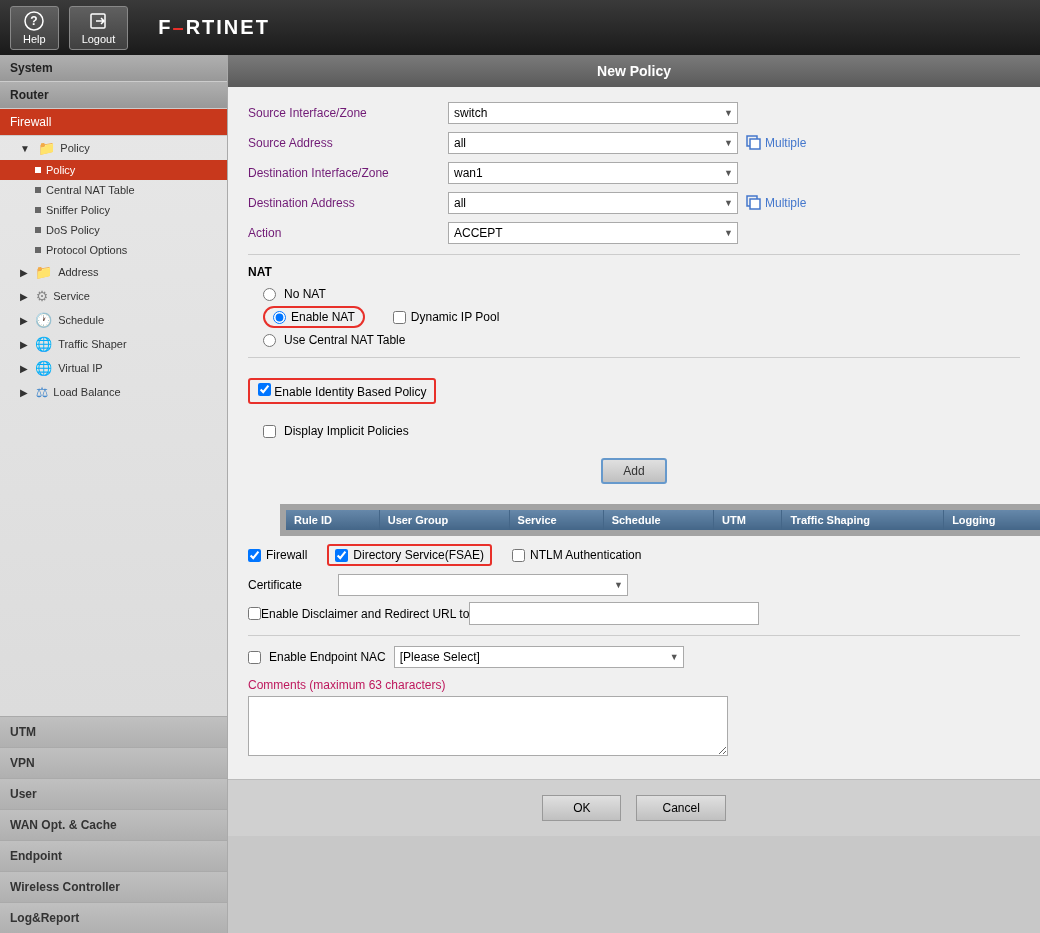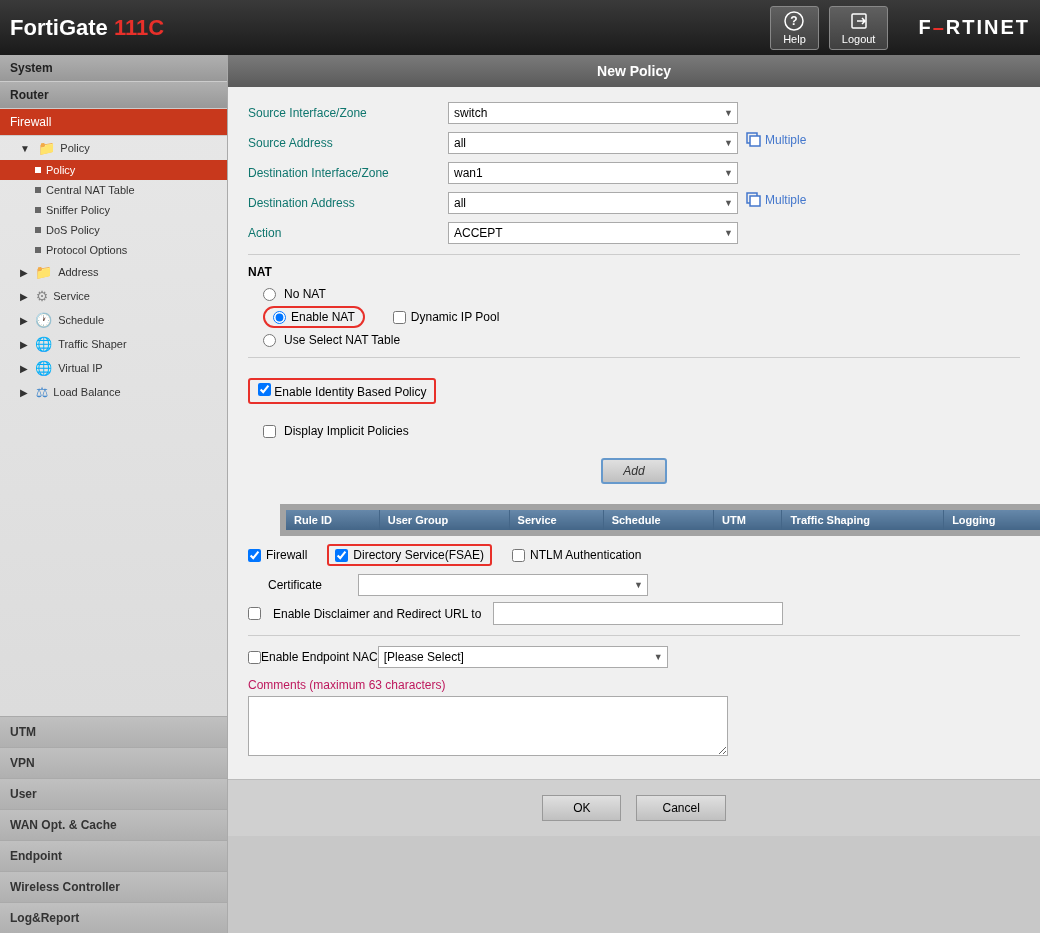--- a/index.html
+++ b/index.html
@@ -34,22 +34,22 @@
     .sidebar-bottom-items { }
     .sidebar-bottom-item { padding: 8px 10px; cursor: pointer; color: #333; border-top: 1px solid #aaa; font-size: 12px; font-weight: bold; background: linear-gradient(180deg, #c0c0c0 0%, #b0b0b0 100%); }
 
     
     .content { flex: 1; background: #c8c8c8; overflow-y: auto; }
     .content-header { background: linear-gradient(180deg, #7a7a7a 0%, #5a5a5a 100%); color: white; text-align: center; padding: 8px; font-size: 14px; font-weight: bold; }
 
     .form-area { background: #f0f0f0; margin: 0; padding: 15px 20px; }
 
     .form-row { display: flex; align-items: center; margin-bottom: 8px; }
-    .form-label { width: 200px; color: #0f766e; font-size: 12px; }
-    .form-control { display: flex; align-items: flex-start; gap: 8px; }
+    .form-label { width: 200px; color: #701a75; font-size: 12px; }
+    .form-control { display: flex; align-items: center; gap: 8px; }
     .select-field { padding: 3px 5px; border: 1px solid #aaa; background: white; font-size: 12px; min-width: 290px; cursor: pointer; appearance: none; -webkit-appearance: none; position: relative; }
     .select-wrapper { position: relative; display: inline-block; }
     .select-wrapper::after { content: '▼'; position: absolute; right: 5px; top: 50%; transform: translateY(-50%); pointer-events: none; font-size: 9px; color: #555; }
     .multiple-link { color: #4477cc; text-decoration: none; font-size: 12px; display: flex; align-items: center; gap: 3px; }
     .multiple-icon { width: 16px; height: 16px; }
 
     .section-divider { border: none; border-top: 1px solid #ccc; margin: 10px 0; }
 
     .nat-section { margin: 10px 0; }
     .nat-title { font-weight: bold; margin-bottom: 8px; }
@@ -57,54 +57,51 @@
     .highlighted-radio { border: 2px solid #e8302a; border-radius: 12px; padding: 2px 8px; display: inline-flex; align-items: center; gap: 5px; }
     .checkbox-row { display: flex; align-items: center; gap: 8px; margin: 5px 0 5px 15px; }
 
     .identity-section { margin: 10px 0; border: 2px solid #e8302a; display: inline-block; border-radius: 3px; padding: 3px 8px; }
     .identity-section-outer { margin: 10px 0; }
 
     .table-container { margin: 8px 0; }
     .policy-table { width: 100%; border-collapse: collapse; border: 6px solid #a3a3a3; margin-left: 32px; }
     .policy-table th { background: linear-gradient(180deg, #6688aa 0%, #446688 100%); color: white; padding: 4px 8px; font-size: 11px; border: 1px solid #446688; text-align: left; }
 
-    .add-btn { background: linear-gradient(180deg, #e0e0e0 0%, #c0c0c0 100%); border: 2px solid #6699cc; color: #333; padding: 4px 20px; cursor: pointer; font-size: 12px; border-radius: 3px; display: block; margin: 20px auto; font-style: italic; }
+    .add-btn { background: linear-gradient(180deg, #e0e0e0 0%, #c0c0c0 100%); border: 2px solid #6699cc; color: #333; padding: 4px 20px; cursor: pointer; font-size: 12px; border-radius: 3px; display: block; margin: 20px auto; }
 
     .auth-options { display: flex; gap: 20px; align-items: center; margin: 8px 0; flex-wrap: wrap; }
     .auth-option { display: flex; align-items: center; gap: 5px; }
     .highlighted-checkbox { border: 2px solid #e8302a; border-radius: 3px; padding: 2px 6px; display: inline-flex; align-items: center; gap: 5px; }
 
     .cert-row { display: flex; align-items: center; margin: 6px 0; }
-    .cert-label { width: 90px; margin-left: 20px; }
+    .cert-label { width: 90px; }
     .cert-select { min-width: 290px; }
 
-    .disclaimer-row { display: flex; align-items: center; gap: 12px; margin: 6px 0; }
+    .disclaimer-row { display: flex; align-items: center; gap: 0; margin: 6px 0; }
     .disclaimer-input { min-width: 290px; border: 1px solid #aaa; padding: 3px 5px; background: white; }
 
-    .endpoint-row { display: flex; align-items: center; margin: 10px 0; }
+    .endpoint-row { display: flex; align-items: center; gap: 8px; margin: 10px 0; }
     .endpoint-select { min-width: 290px; }
 
     .comments-section { margin: 8px 0; }
     .comments-label { margin-bottom: 4px; color: #be185d; }
     .comments-textarea { width: 480px; height: 60px; border: 1px solid #aaa; background: white; resize: both; display: block; }
 
     .btn-row { display: flex; justify-content: center; gap: 15px; padding: 15px; background: #d0d0d0; border-top: 1px solid #bbb; }
     .btn-ok { background: linear-gradient(180deg, #e0e0e0 0%, #c0c0c0 100%); border: 1px solid #999; padding: 5px 30px; cursor: pointer; font-size: 12px; }
     .btn-cancel { background: linear-gradient(180deg, #e0e0e0 0%, #c0c0c0 100%); border: 1px solid #999; padding: 5px 25px; cursor: pointer; font-size: 12px; }
     .folder-icon { color: #d4a020; font-size: 14px; }
     .globe-icon { color: #4488cc; font-size: 14px; }
     .gear-icon { color: #888; font-size: 14px; }
   </style>
 </head>
 <body>
 
 <div class="header">
-  <div class="header-brand">
-    FortiGate <span>111C</span>
-  </div>
   <div class="header-actions">
     <button class="header-btn">
       <svg viewBox="0 0 20 20" fill="none">
         <circle cx="10" cy="10" r="9" stroke="white" stroke-width="1.5"></circle>
         <text x="10" y="14" text-anchor="middle" fill="white" font-size="12" font-weight="bold">?</text>
       </svg>
       <span>Help</span>
     </button>
     <button class="header-btn">
       <svg viewBox="0 0 20 20" fill="none">
@@ -312,21 +309,21 @@
             <input type="radio" name="nat" id="enable-nat" checked="" style="">
             <label for="enable-nat">Enable NAT</label>
           </span>
           <label style="margin-left:20px; display:flex; align-items:center; gap:5px;">
             <input type="checkbox" style="">
             <span>Dynamic IP Pool</span>
           </label>
         </div>
         <div class="radio-row">
           <input type="radio" name="nat" id="central-nat" style="">
-          <label for="central-nat">Use Select NAT Table</label>
+          <label for="central-nat">Use Central NAT Table</label>
         </div>
       </div>
 
       <hr class="section-divider">
 
       <div class="identity-section-outer">
         <span class="identity-section">
           <input type="checkbox" id="identity-policy" checked="" style="">
           <label for="identity-policy">Enable Identity Based Policy</label>
         </span>

